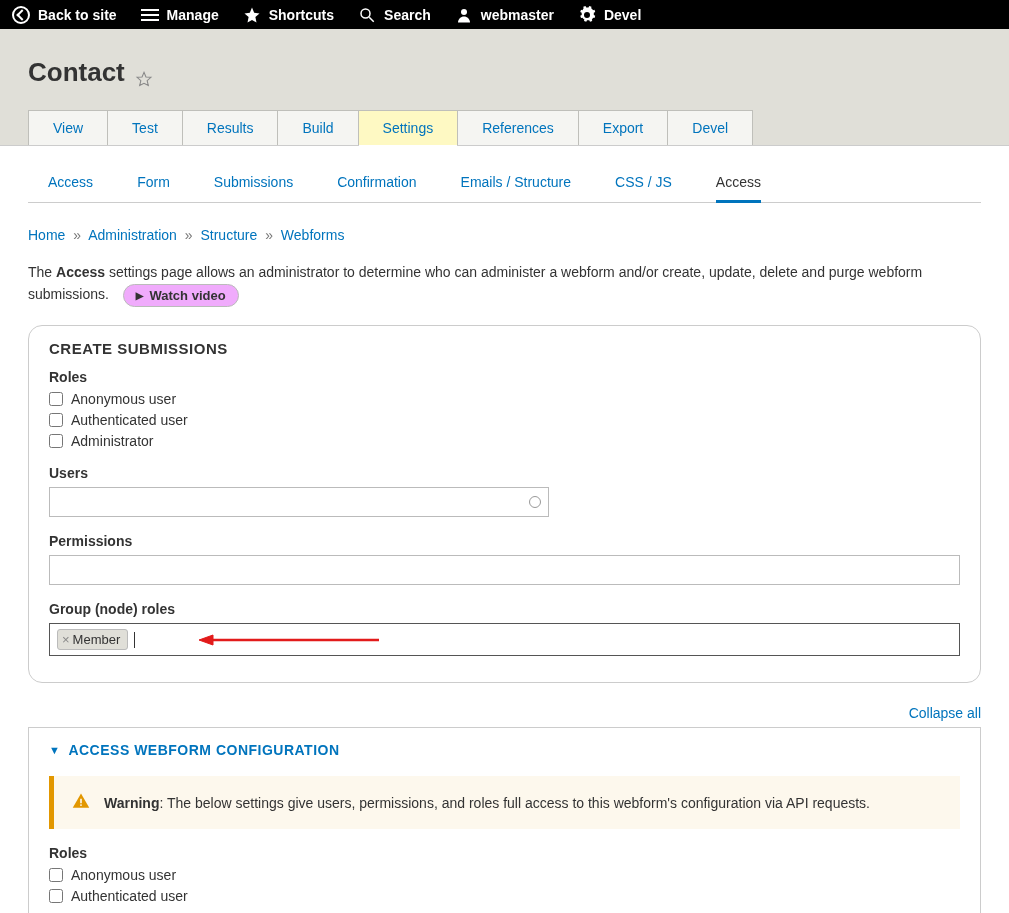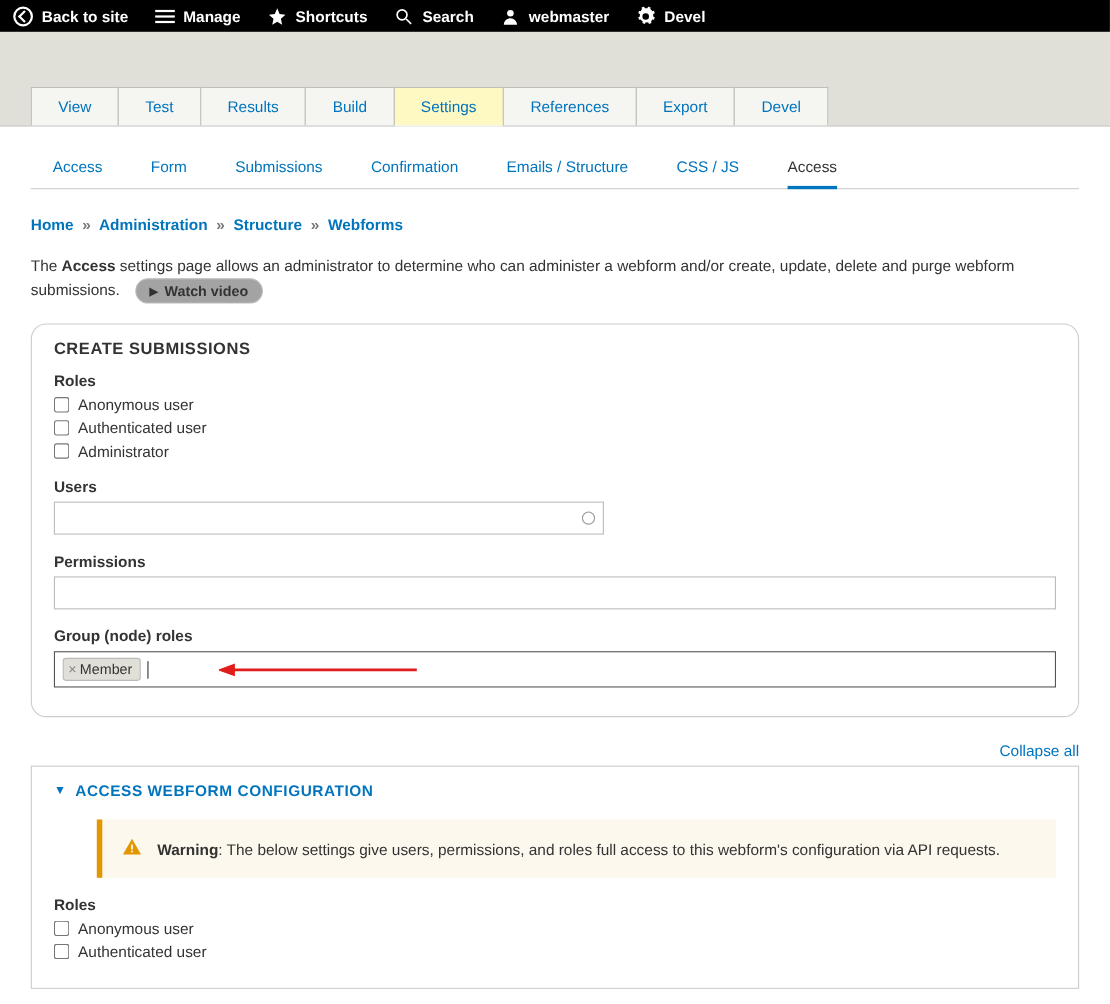--- a/index.html
+++ b/index.html
@@ -26,26 +26,26 @@
 
   
   .main { padding: 18px 28px 40px 28px; }
 
   
   .secondary-tabs { display: flex; gap: 44px; border-bottom: 1px solid #ccc; padding: 0 20px; }
   .secondary-tabs .stab { padding: 10px 0; color: #0074bd; font-size: 14px; cursor: pointer; }
   .secondary-tabs .stab.active { color: #333; border-bottom: 3px solid #0074bd; margin-bottom: -1px; font-weight: normal; }
 
   
-  .breadcrumb { margin: 24px 0 18px 0; font-size: 14px; font-weight: bold; }
+  .breadcrumb { margin: 24px 0 18px 0; font-size: 14px; }
   .breadcrumb a { color: #0074bd; text-decoration: none; }
   .breadcrumb .sep { color: #777; margin: 0 4px; }
 
   .intro { line-height: 1.6; margin-bottom: 4px; display: inline; }
-  .watch-btn { display: inline-flex; align-items: center; gap: 6px; border: 1px solid #bbb; border-radius: 14px; padding: 3px 12px; font-size: 13px; font-weight: bold; background: #a3a3a3; cursor: pointer; margin-left: 10px; vertical-align: middle; text-align: center; }
+  .watch-btn { display: inline-flex; align-items: center; gap: 6px; border: 1px solid #bbb; border-radius: 14px; padding: 3px 12px; font-size: 13px; font-weight: bold; background: #f0abfc; cursor: pointer; margin-left: 10px; vertical-align: middle; text-align: center; }
   .watch-btn::before { content: "▶"; font-size: 10px; }
 
   
   .fieldset { border: 1px solid #ccc; border-radius: 14px; margin-top: 18px; padding: 14px 20px 26px 20px; }
   .fieldset-legend { font-size: 15px; font-weight: bold; letter-spacing: 0.5px; text-transform: uppercase; margin-bottom: 12px; }
   .form-label { font-weight: bold; font-size: 14px; margin-top: 16px; margin-bottom: 6px; display: block; }
   .form-label.first { margin-top: 4px; }
   .checkbox-row { display: flex; align-items: center; gap: 8px; margin: 5px 0; font-size: 14px; }
   .checkbox-row input { width: 14px; height: 14px; }
   .text-input { width: 100%; border: 1px solid #bbb; padding: 6px 8px; font-size: 14px; background: #fff; }
@@ -63,21 +63,21 @@
   .red-arrow svg line, .red-arrow svg polygon { stroke: #e21b1b; fill: #e21b1b; }
 
   .collapse-all { text-align: right; margin-top: 22px; }
   .collapse-all a { color: #0074bd; font-size: 14px; text-decoration: none; }
 
   
   .details { border: 1px solid #ccc; margin-top: 6px; padding: 14px 20px 20px 20px; }
   .details-summary { color: #0074bd; font-weight: bold; letter-spacing: 0.5px; text-transform: uppercase; font-size: 14px; display: flex; align-items: center; gap: 8px; cursor: pointer; }
   .details-summary .tri { color: #0074bd; font-size: 11px; }
 
-  .warning-box { background: #fdf8ed; border-left: 5px solid #e29700; padding: 16px 18px; margin-top: 18px; display: flex; align-items: center; gap: 14px; font-size: 14px; margin-left: 39px; }
+  .warning-box { background: #fdf8ed; border-left: 5px solid #e29700; padding: 16px 18px; margin-top: 18px; display: flex; align-items: center; gap: 14px; font-size: 14px; }
   .warning-box .wicon svg { width: 18px; height: 18px; }
   .warning-box b { font-weight: bold; }
 
 </style>
 </head>
 <body>
 
 <div class="toolbar">
   <div class="toolbar-item">
     <span class="circ"></span>
@@ -113,20 +113,28 @@
   </div>
   <div class="toolbar-item">
     <svg viewBox="0 0 24 24">
         <path d="M12 8a4 4 0 100 8 4 4 0 000-8zm9 4l2 1-1 3-2-.5a8 8 0 01-1.5 2.5l.5 2-3 1-1-2a8 8 0 01-3 0l-1 2-3-1 .5-2A8 8 0 016 15.5L4 16l-1-3 2-1a8 8 0 010-3L3 8l1-3 2 .5A8 8 0 017.5 3L7 1l3-1 1 2a8 8 0 013 0l1-2 3 1-.5 2A8 8 0 0120 5.5l2-.5 1 3-2 1a8 8 0 010 3z" fill="#fff"></path>
       </svg>
     <span>Devel</span>
   </div>
 </div>
 
 <div class="header-region">
+  <h1 class="page-title">
+    <span>Contact</span>
+    <span class="star">
+      <svg viewBox="0 0 24 24">
+          <path d="M12 3l2.6 6.2 6.7.5-5.1 4.4 1.6 6.6L12 17.8 6.2 20.7l1.6-6.6L2.7 9.7l6.7-.5z"></path>
+        </svg>
+    </span>
+  </h1>
 
   <div class="primary-tabs">
     <div class="ptab">View</div>
     <div class="ptab">Test</div>
     <div class="ptab">Results</div>
     <div class="ptab">Build</div>
     <div class="ptab active">Settings</div>
     <div class="ptab">References</div>
     <div class="ptab">Export</div>
     <div class="ptab">Devel</div>

